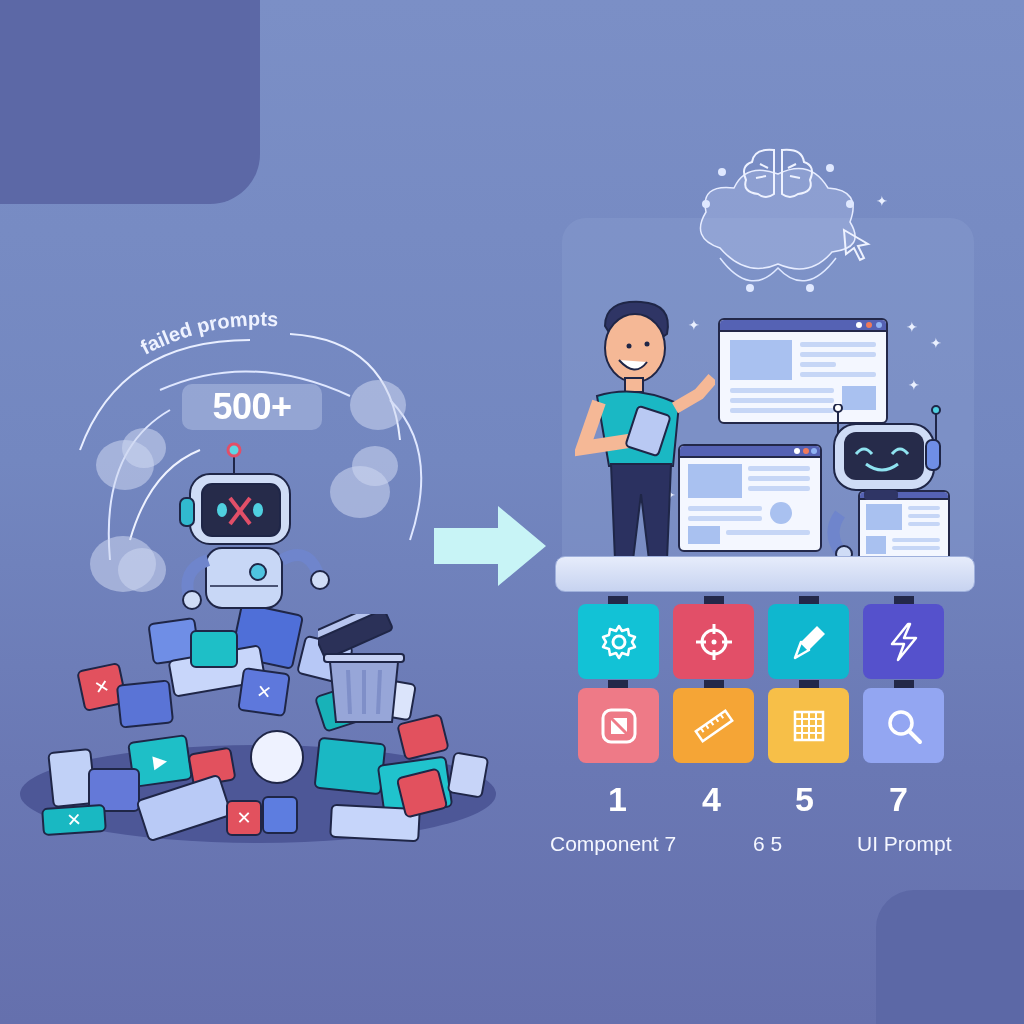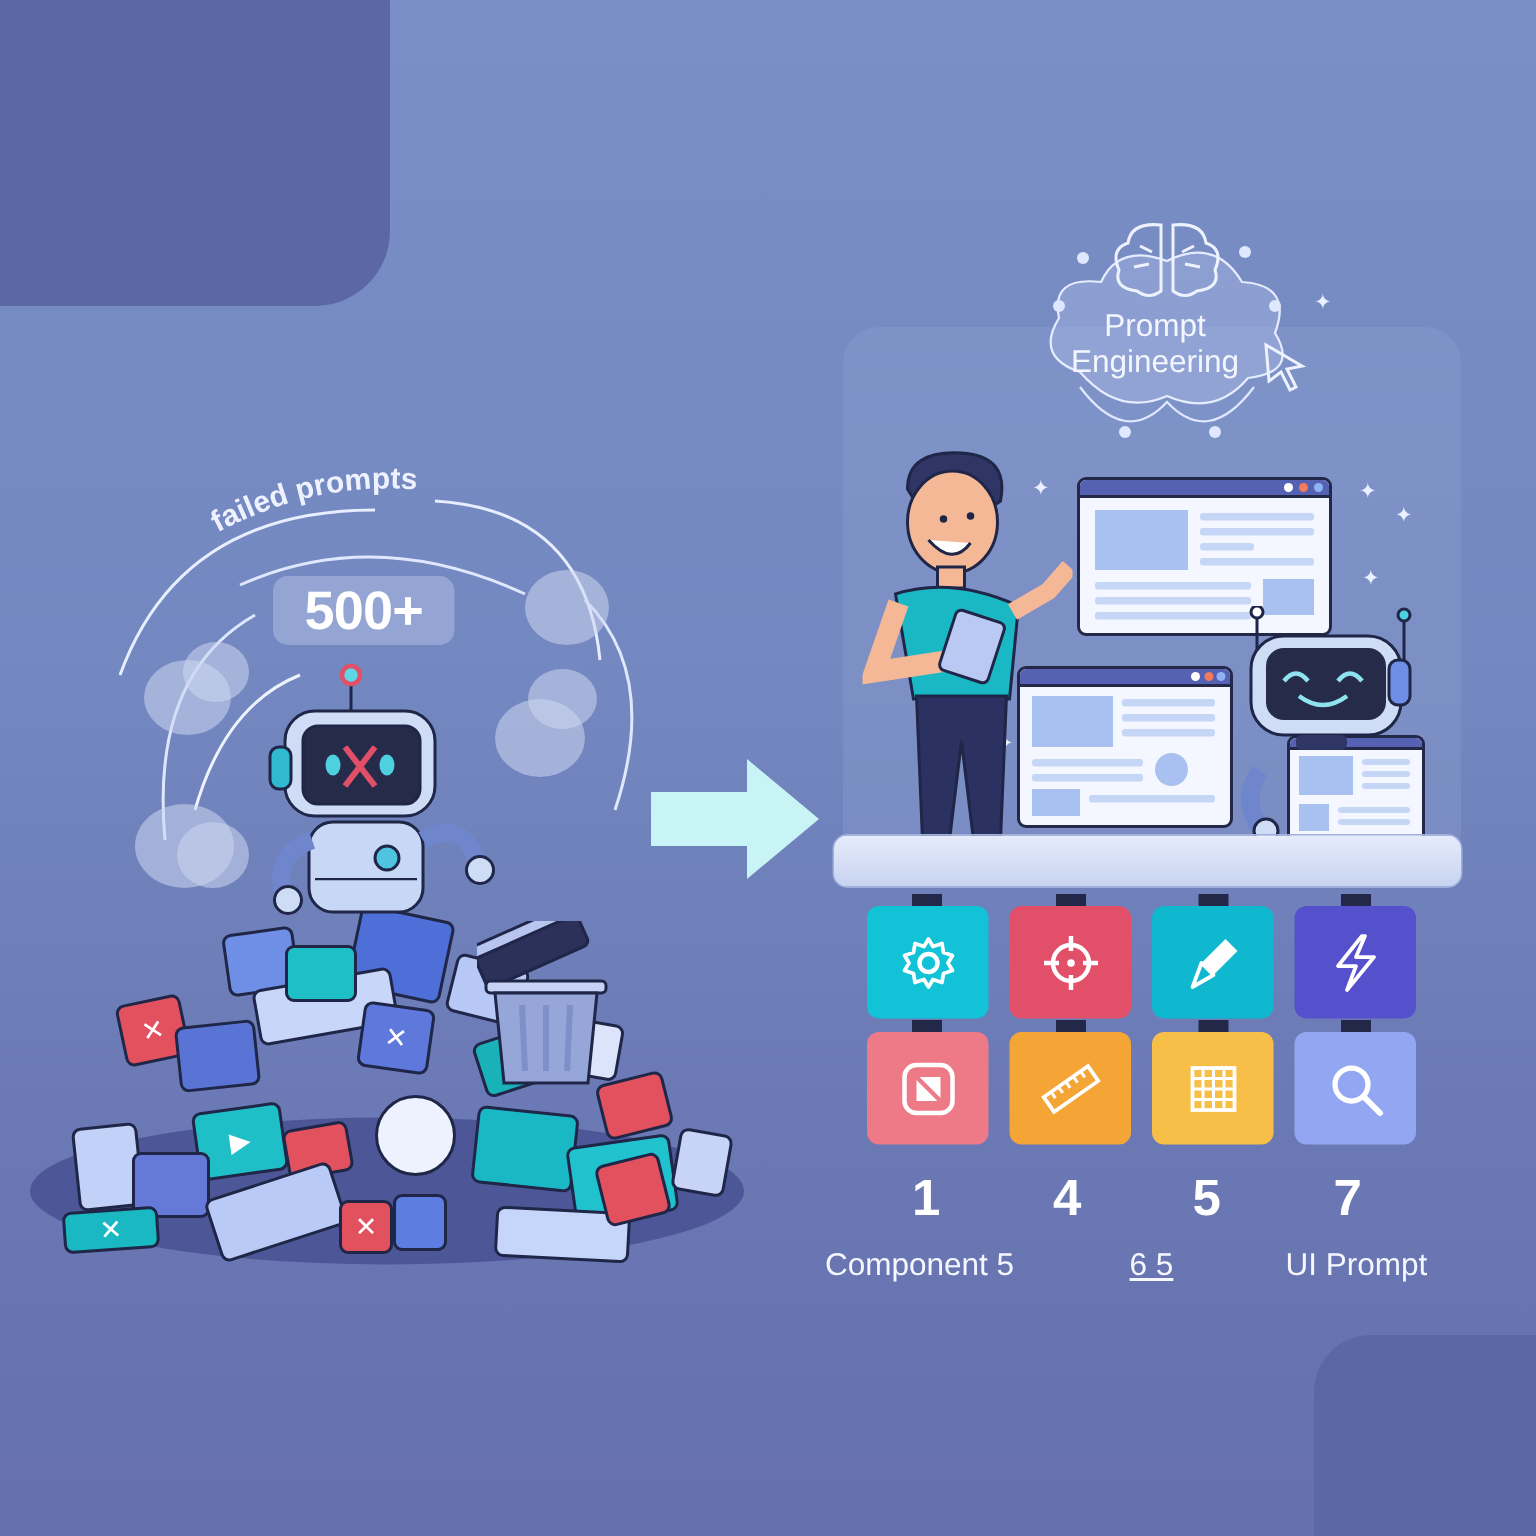--- a/index.html
+++ b/index.html
@@ -5,21 +5,21 @@
   html, body { margin:0; padding:0; }
   body { width:1024px; height:1024px; overflow:hidden; font-family:"Liberation Sans", "DejaVu Sans", sans-serif; }
   .canvas { position:relative; width:1024px; height:1024px; overflow:hidden;
     background: linear-gradient(180deg, #7b8fc6 0%, #7387c0 45%, #6a78b4 75%, #6570ad 100%); }
   .corner-tl { position:absolute; left:0; top:0; width:260px; height:204px; background:#5c68a6; border-bottom-right-radius:50px; }
   .corner-br { position:absolute; left:876px; top:890px; width:148px; height:134px; background:#5c68a6; border-top-left-radius:38px; }
 
   
   .failed-label { position:absolute; left:140px; top:310px; width:200px; height:40px; color:#eef2ff; font-size:20px; font-weight:700; }
   .failed-label svg { overflow:visible; }
-  .count-badge { position:absolute; left:182px; top:384px; width:121px; height:46px; border-radius:10px; background:rgba(210,220,245,0.35);
+  .count-badge { position:absolute; left:182px; top:384px; width:140px; height:46px; border-radius:10px; background:rgba(210,220,245,0.35);
     color:#ffffff; font-size:36px; font-weight:700; display:flex; align-items:center; justify-content:center; letter-spacing:-0.5px; }
   .swirl { position:absolute; left:60px; top:300px; width:380px; height:260px; pointer-events:none; }
   .cloud { position:absolute; border-radius:50%; background:rgba(205,215,240,0.55); }
   .pile-shadow { position:absolute; left:20px; top:745px; width:476px; height:98px; border-radius:50%; background:#4d5797; }
   .pile { position:absolute; left:30px; top:600px; width:470px; height:230px; }
   .tile { position:absolute; border:2px solid #1f2647; border-radius:6px; display:flex; align-items:center; justify-content:center; color:#fff; font-weight:700; font-size:18px; }
   .robot-bad { position:absolute; left:170px; top:440px; width:200px; height:200px; }
   .trash { position:absolute; left:318px; top:614px; width:90px; height:110px; }
 
   
@@ -161,24 +161,20 @@
     <g fill="#dfe8ff">
       <circle cx="32" cy="34" r="4"></circle>
         <circle cx="140" cy="30" r="4"></circle>
         <circle cx="16" cy="66" r="4"></circle>
         <circle cx="160" cy="66" r="4"></circle>
         <circle cx="60" cy="150" r="4"></circle>
         <circle cx="120" cy="150" r="4"></circle>
     </g>
     <path d="M30 120 Q60 160 88 130 Q116 160 146 120" stroke="#dfe8ff" stroke-width="1.5" fill="none"></path>
   </svg>
-  <div class="pe-text">
-    <div>Prompt</div>
-    <div>Engineering</div>
-  </div>
   <svg class="cursor" viewBox="0 0 30 34">
     <path d="M2 2 L26 16 L16 18 L22 30 L18 32 L12 20 L4 26 Z" fill="none" stroke="#eef2ff" stroke-width="2"></path>
   </svg>
 
   <div class="sparkle" style="left:688px;top:318px;">✦</div>
   <div class="sparkle" style="left:930px;top:336px;">✦</div>
   <div class="sparkle" style="left:906px;top:320px;">✦</div>
   <div class="sparkle" style="left:908px;top:378px;">✦</div>
   <div class="sparkle" style="left:664px;top:488px;">✦</div>
   <div class="sparkle" style="left:876px;top:194px;">✦</div>
@@ -334,16 +330,16 @@
           <line x1="25" y1="25" x2="36" y2="36" stroke="#fff" stroke-width="4" stroke-linecap="round"></line>
         </svg>
     </div>
   </div>
 
   <div class="nums" style="left:608px;">1</div>
   <div class="nums" style="left:702px;">4</div>
   <div class="nums" style="left:795px;">5</div>
   <div class="nums" style="left:889px;">7</div>
 
-  <div class="cap" style="left:550px;">Component 5</div>
-  <div class="cap" style="left:753px;text-decoration:underline;">6 5</div>
+  <div class="cap" style="left:550px;">Component 7</div>
+  <div class="cap" style="left:753px;">6 5</div>
   <div class="cap" style="left:857px;">UI Prompt</div>
 </div>
 
 </body></html>

